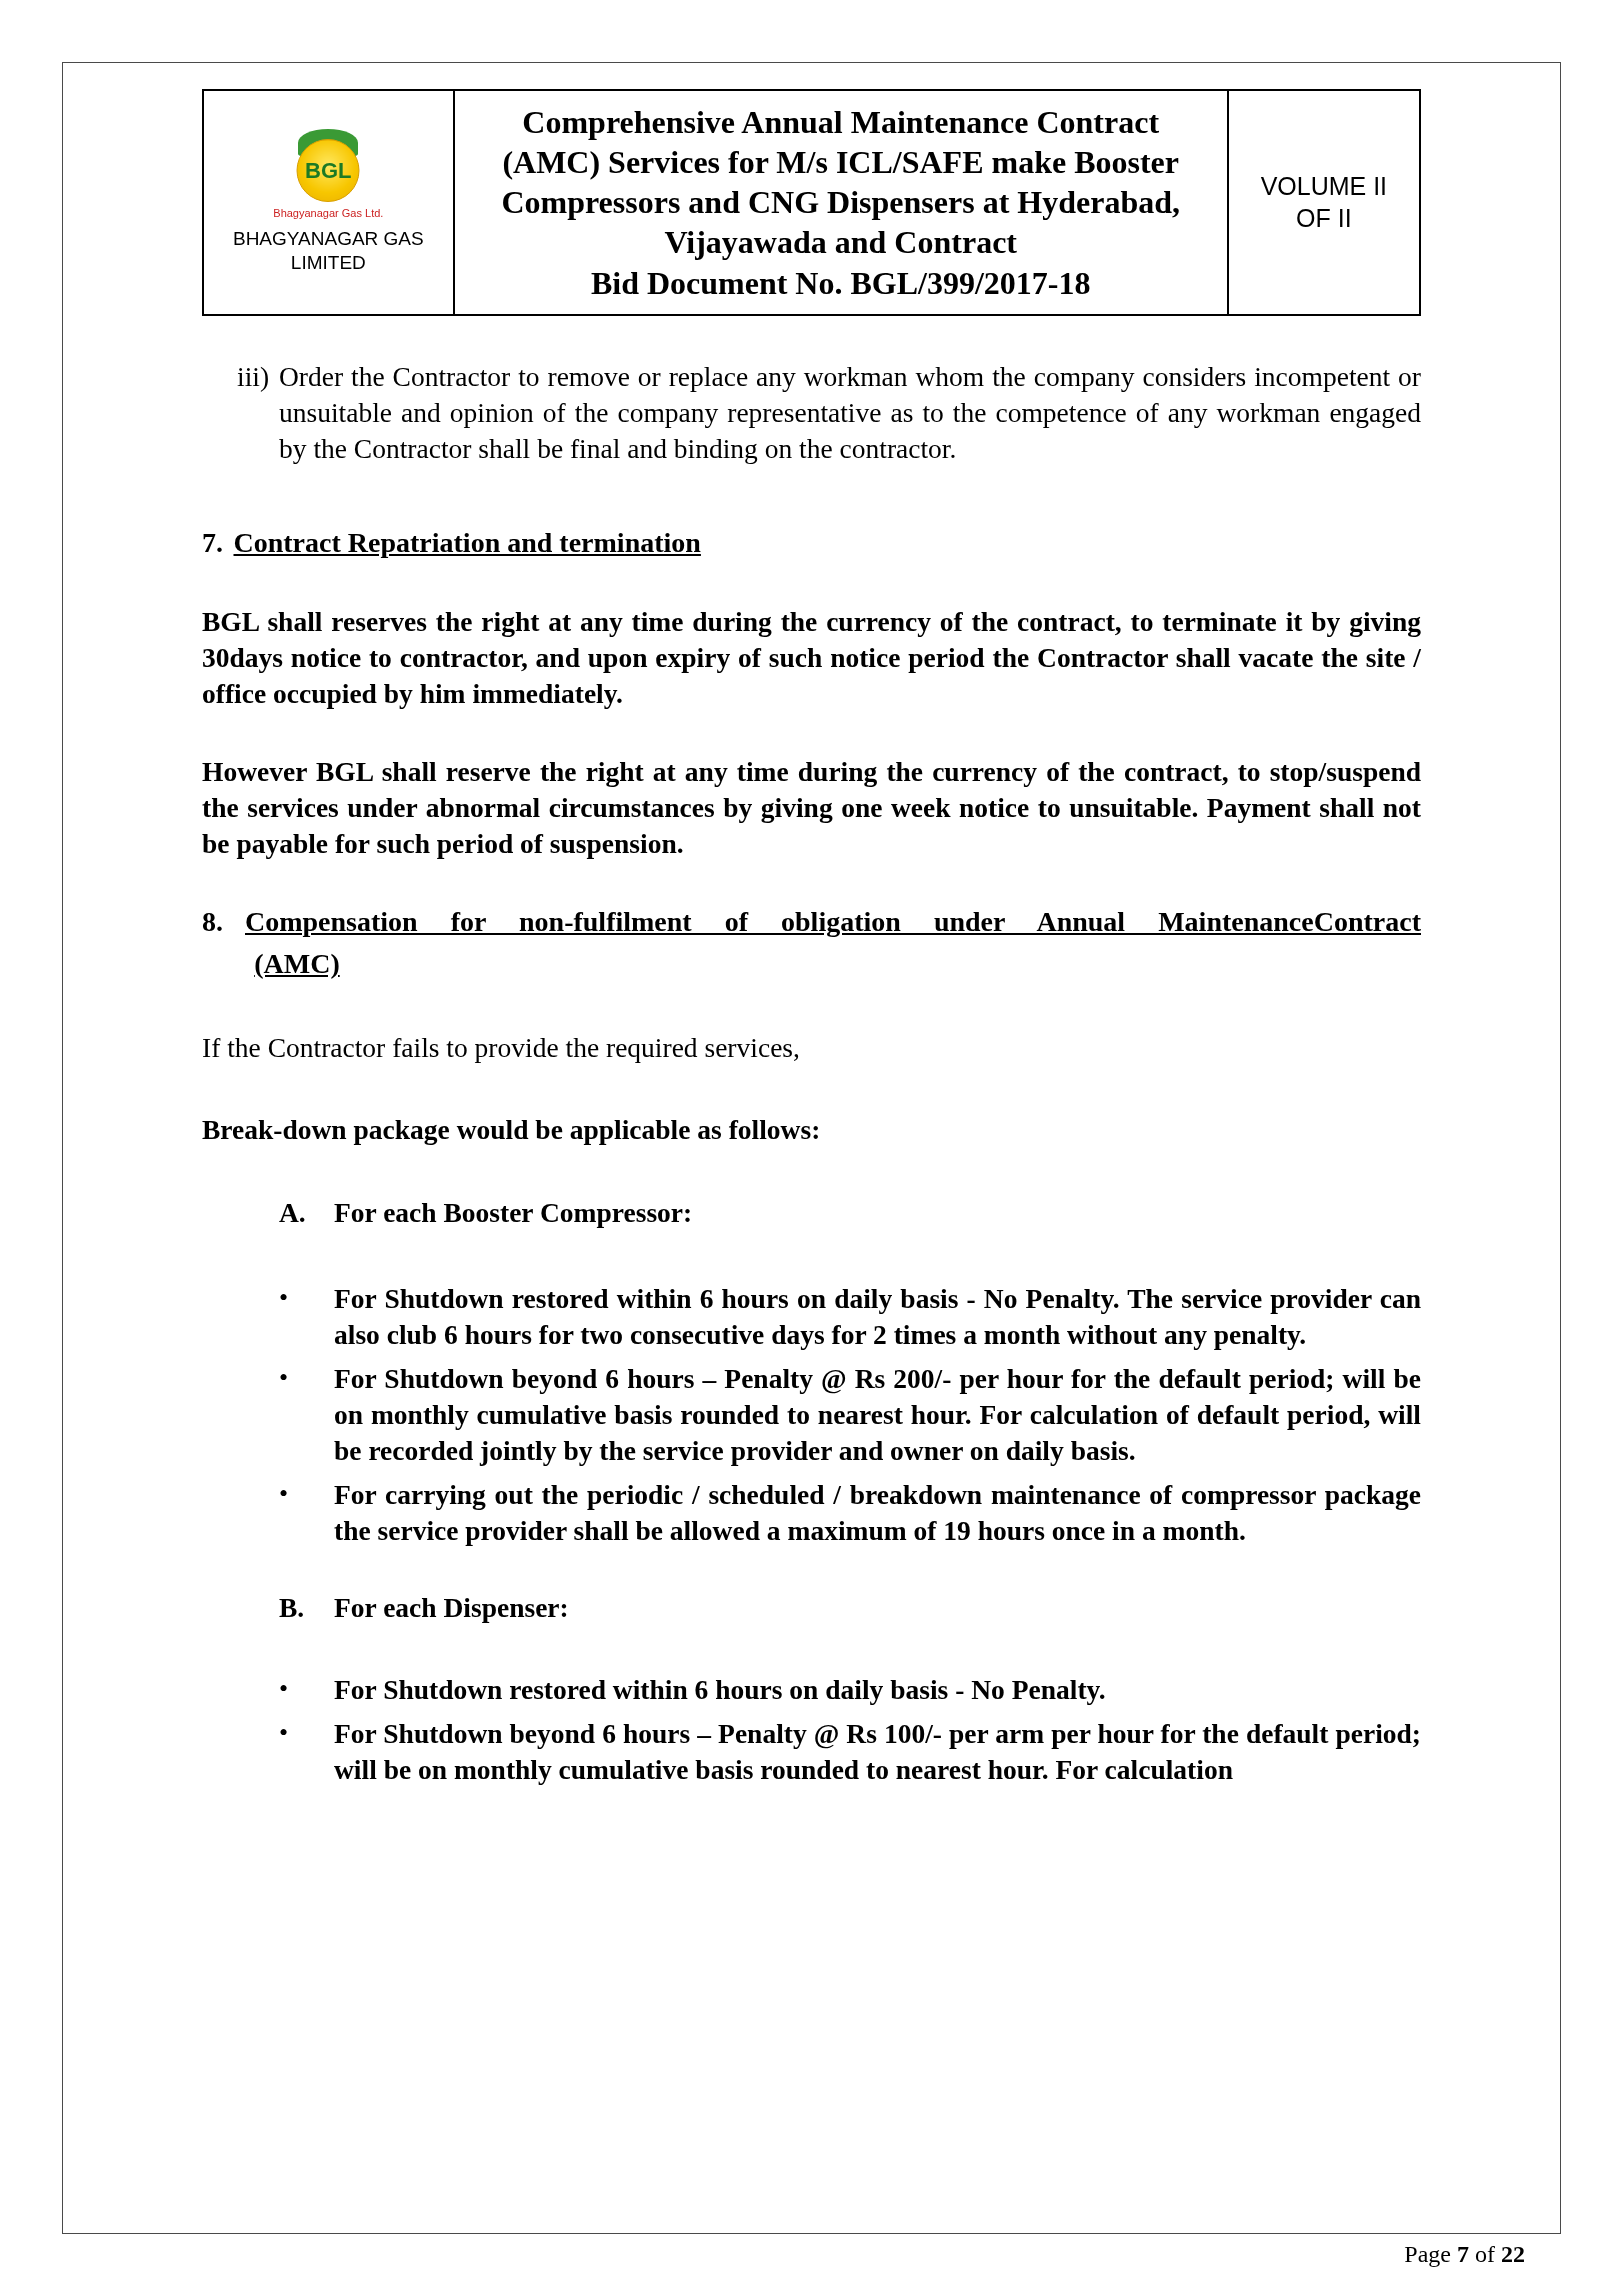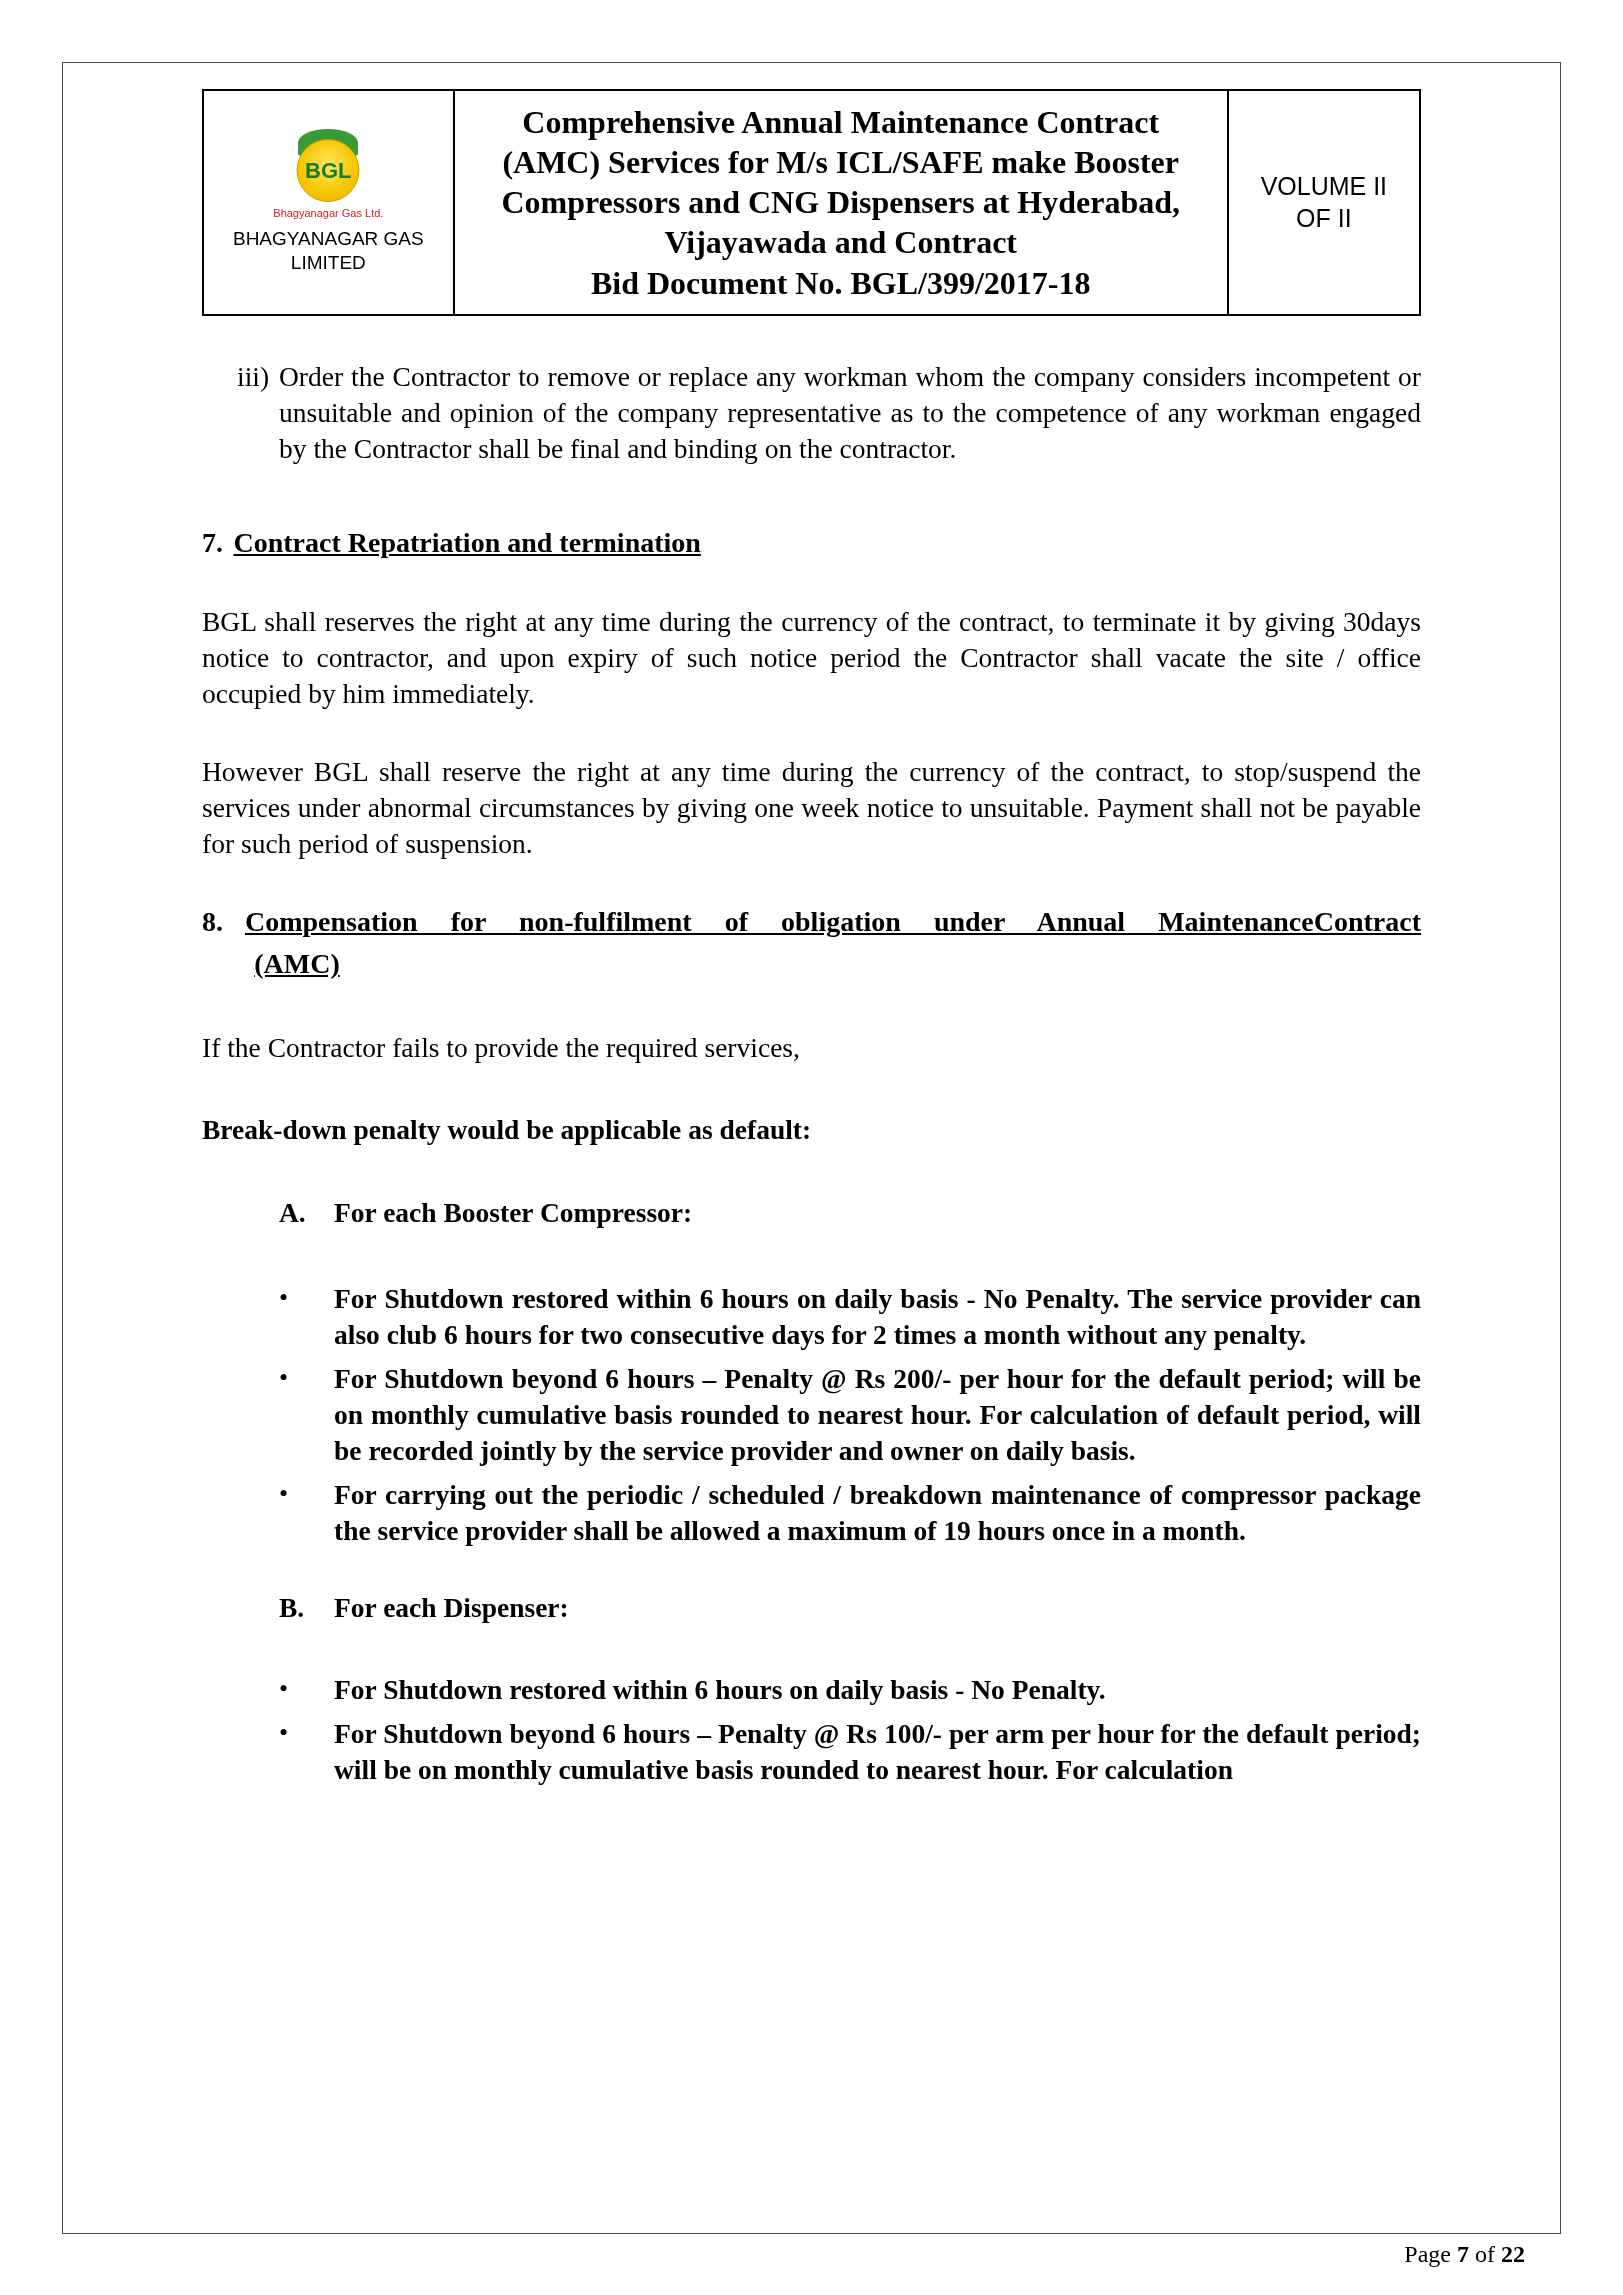--- a/index.html
+++ b/index.html
@@ -48,21 +48,21 @@
   .body-text { margin-top: 43px; font-size: 27.5px; line-height: 1.31; }
 
   .iii-block { display: flex; margin-bottom: 58px; }
   .iii-label { flex: none; width: 77px; padding-left: 35px; }
   .iii-text  { flex: 1; text-align: justify; }
 
   .h7 { font-weight: bold; font-size: 28px; margin-bottom: 43px; }
   .h7-num { margin-right: 10.5px; }
   .u { text-decoration: underline; }
 
-  .para { text-align: justify; margin: 0 0 42px 0; }
+  .para { text-align: justify; margin: 0 0 42px 0; font-weight: bold; }
   .para-last-red { margin: 0 0 86px 0; }
   .red { color: #cc0000; }
 
   .h8 { display: flex; font-weight: bold; font-size: 28px; margin-bottom: 47px; }
   .h8-num { flex: none; width: 43px; }
   .h8-title { flex: 1; }
   .h8-line1 { text-decoration: underline; text-align: justify; text-align-last: justify; }
   .h8-line2 { text-decoration: underline; display: inline-block; margin-top: 5.2px; margin-left: 9.2px; }
 
   .plain-line { margin: 0 0 46px 0; }
@@ -145,21 +145,21 @@
         <div class="h8">
           <div class="h8-num">8.</div>
           <div class="h8-title">
             <div class="h8-line1">Compensation for non-fulfilment of obligation under Annual MaintenanceContract</div>
             <span class="h8-line2">(AMC)</span>
           </div>
         </div>
 
         <p class="plain-line">If the Contractor fails to provide the required services,</p>
 
-        <p class="bold-line">Break-down penalty would be applicable as default:</p>
+        <p class="bold-line">Break-down package would be applicable as follows:</p>
 
         <div class="list-head">
           <div class="list-label">A.</div>
           <div>For each Booster Compressor:</div>
         </div>
 
         <div class="bullet-list">
           <div class="bullet-item">
             <div class="bullet-marker">•</div>
             <div class="bullet-text">For Shutdown restored within 6 hours on daily basis - No Penalty. The service provider can also club 6 hours for two consecutive days for 2 times a month without any penalty.</div>

